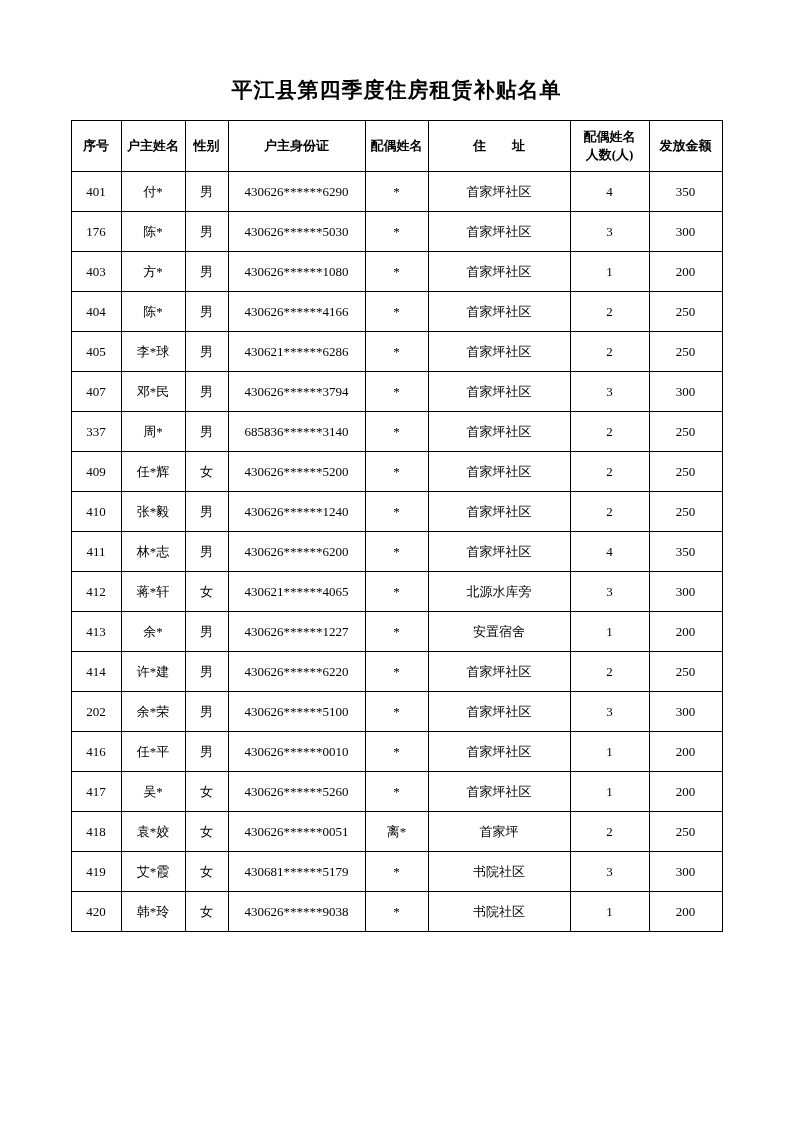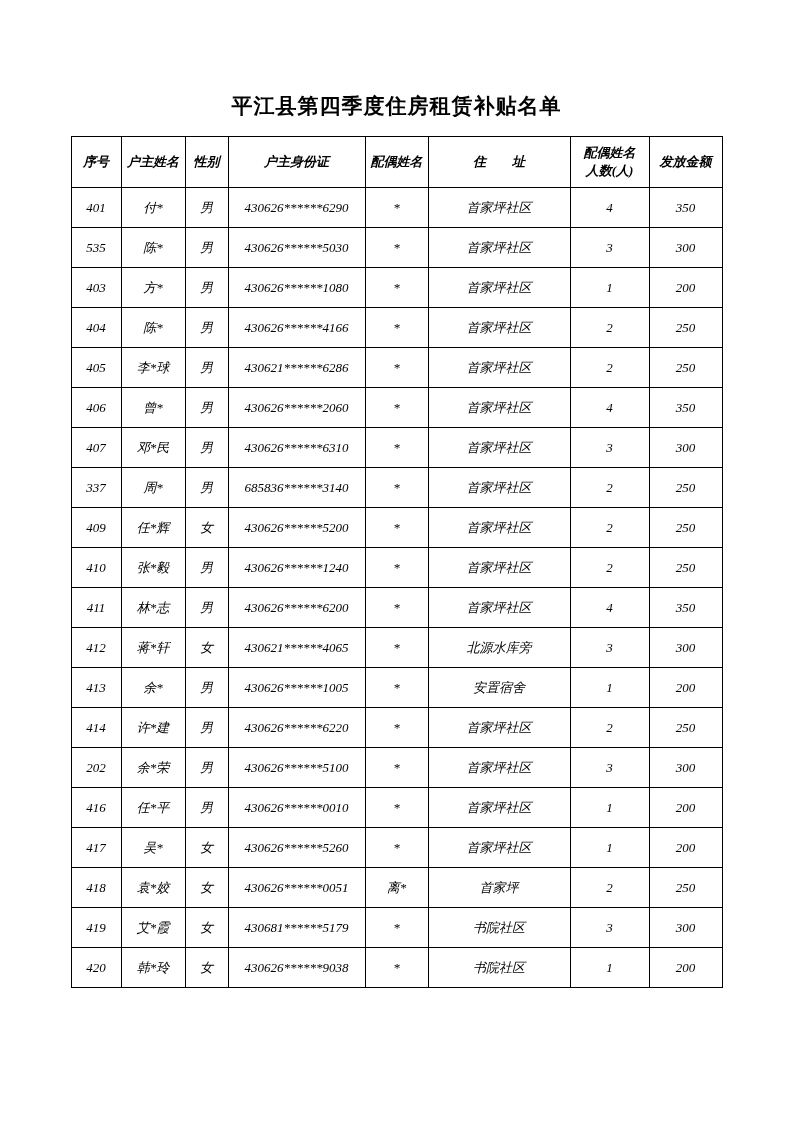--- a/index.html
+++ b/index.html
@@ -10,35 +10,34 @@
   .page {
     position: relative;
     width: 793px;
     height: 1122px;
     background: #ffffff;
     font-family: "Liberation Serif", "DejaVu Serif", serif;
     color: #000000;
     overflow: hidden;
   }
   .title {
-    margin: 16px;
+    margin: 0;
     padding-top: 76px;
     text-align: center;
     font-family: "Liberation Sans", "DejaVu Sans", sans-serif;
     font-size: 21px;
     font-weight: bold;
     letter-spacing: 1px;
     color: #000000;
   }
   table.subsidy {
     border-collapse: collapse;
     table-layout: fixed;
     margin: 16px auto 0 auto;
     width: 651px;
-    font-style: italic;
   }
   table.subsidy th,
   table.subsidy td {
     border: 1px solid #000000;
     text-align: center;
     vertical-align: middle;
     font-size: 13px;
     padding: 0 2px;
     overflow: hidden;
   }
@@ -88,21 +87,21 @@
           <td>401</td>
           <td>付*</td>
           <td>男</td>
           <td>430626******6290</td>
           <td>*</td>
           <td>首家坪社区</td>
           <td>4</td>
           <td>350</td>
         </tr>
         <tr>
-          <td>535</td>
+          <td>176</td>
           <td>陈*</td>
           <td>男</td>
           <td>430626******5030</td>
           <td>*</td>
           <td>首家坪社区</td>
           <td>3</td>
           <td>300</td>
         </tr>
         <tr>
           <td>403</td>
@@ -128,94 +127,84 @@
           <td>405</td>
           <td>李*球</td>
           <td>男</td>
           <td>430621******6286</td>
           <td>*</td>
           <td>首家坪社区</td>
           <td>2</td>
           <td>250</td>
         </tr>
         <tr>
-          <td>406</td>
-          <td>曾*</td>
-          <td>男</td>
-          <td>430626******2060</td>
+          <td>407</td>
+          <td>邓*民</td>
+          <td>男</td>
+          <td>430626******3794</td>
+          <td>*</td>
+          <td>首家坪社区</td>
+          <td>3</td>
+          <td>300</td>
+        </tr>
+        <tr>
+          <td>337</td>
+          <td>周*</td>
+          <td>男</td>
+          <td>685836******3140</td>
+          <td>*</td>
+          <td>首家坪社区</td>
+          <td>2</td>
+          <td>250</td>
+        </tr>
+        <tr>
+          <td>409</td>
+          <td>任*辉</td>
+          <td>女</td>
+          <td>430626******5200</td>
+          <td>*</td>
+          <td>首家坪社区</td>
+          <td>2</td>
+          <td>250</td>
+        </tr>
+        <tr>
+          <td>410</td>
+          <td>张*毅</td>
+          <td>男</td>
+          <td>430626******1240</td>
+          <td>*</td>
+          <td>首家坪社区</td>
+          <td>2</td>
+          <td>250</td>
+        </tr>
+        <tr>
+          <td>411</td>
+          <td>林*志</td>
+          <td>男</td>
+          <td>430626******6200</td>
           <td>*</td>
           <td>首家坪社区</td>
           <td>4</td>
           <td>350</td>
         </tr>
         <tr>
-          <td>407</td>
-          <td>邓*民</td>
-          <td>男</td>
-          <td>430626******6310</td>
-          <td>*</td>
-          <td>首家坪社区</td>
-          <td>3</td>
-          <td>300</td>
-        </tr>
-        <tr>
-          <td>337</td>
-          <td>周*</td>
-          <td>男</td>
-          <td>685836******3140</td>
-          <td>*</td>
-          <td>首家坪社区</td>
-          <td>2</td>
-          <td>250</td>
-        </tr>
-        <tr>
-          <td>409</td>
-          <td>任*辉</td>
-          <td>女</td>
-          <td>430626******5200</td>
-          <td>*</td>
-          <td>首家坪社区</td>
-          <td>2</td>
-          <td>250</td>
-        </tr>
-        <tr>
-          <td>410</td>
-          <td>张*毅</td>
-          <td>男</td>
-          <td>430626******1240</td>
-          <td>*</td>
-          <td>首家坪社区</td>
-          <td>2</td>
-          <td>250</td>
-        </tr>
-        <tr>
-          <td>411</td>
-          <td>林*志</td>
-          <td>男</td>
-          <td>430626******6200</td>
-          <td>*</td>
-          <td>首家坪社区</td>
-          <td>4</td>
-          <td>350</td>
-        </tr>
-        <tr>
           <td>412</td>
           <td>蒋*轩</td>
           <td>女</td>
           <td>430621******4065</td>
           <td>*</td>
           <td>北源水库旁</td>
           <td>3</td>
           <td>300</td>
         </tr>
         <tr>
           <td>413</td>
           <td>余*</td>
           <td>男</td>
-          <td>430626******1005</td>
+          <td>430626******1227</td>
           <td>*</td>
           <td>安置宿舍</td>
           <td>1</td>
           <td>200</td>
         </tr>
         <tr>
           <td>414</td>
           <td>许*建</td>
           <td>男</td>
           <td>430626******6220</td>

